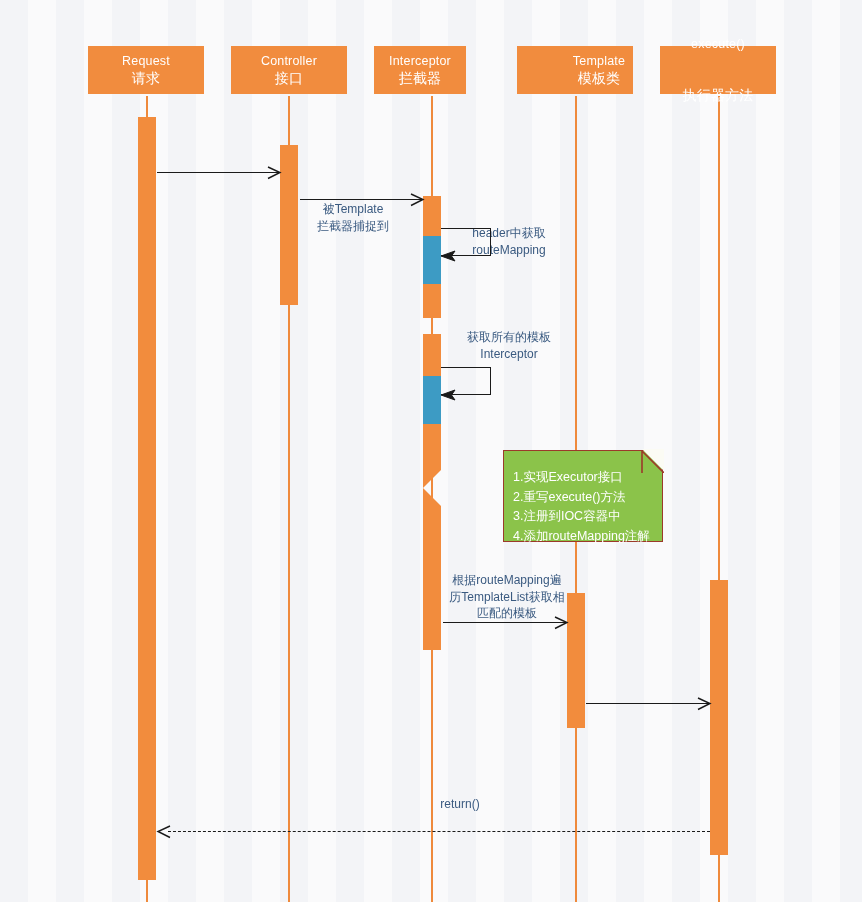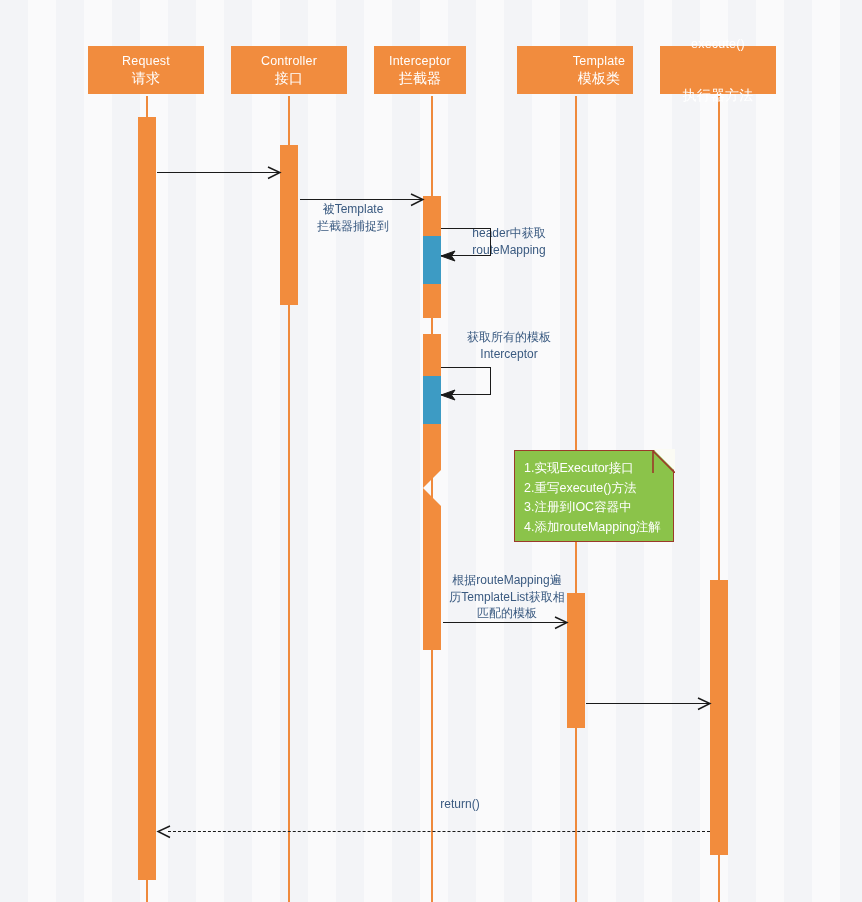--- a/index.html
+++ b/index.html
@@ -107,22 +107,21 @@
   }
   
   .note{
     position:absolute;
     background:#8bc34a;
     border:1.6px solid #9b3a2a;
     box-sizing:border-box;
     color:#ffffff;
     font-size:12.5px;
     line-height:19.5px;
-    padding:8px 0 7px 9px;
-    margin-left:11px;
+    padding:17px 0 7px 9px;
   }
   .note .fold{
     position:absolute;
     right:-1.6px;top:-1.6px;
     width:0;height:0;
     border-left:22px solid transparent;
     border-top:22px solid #fbfbf4;
   }
   .note .fold-edge{
     position:absolute;

